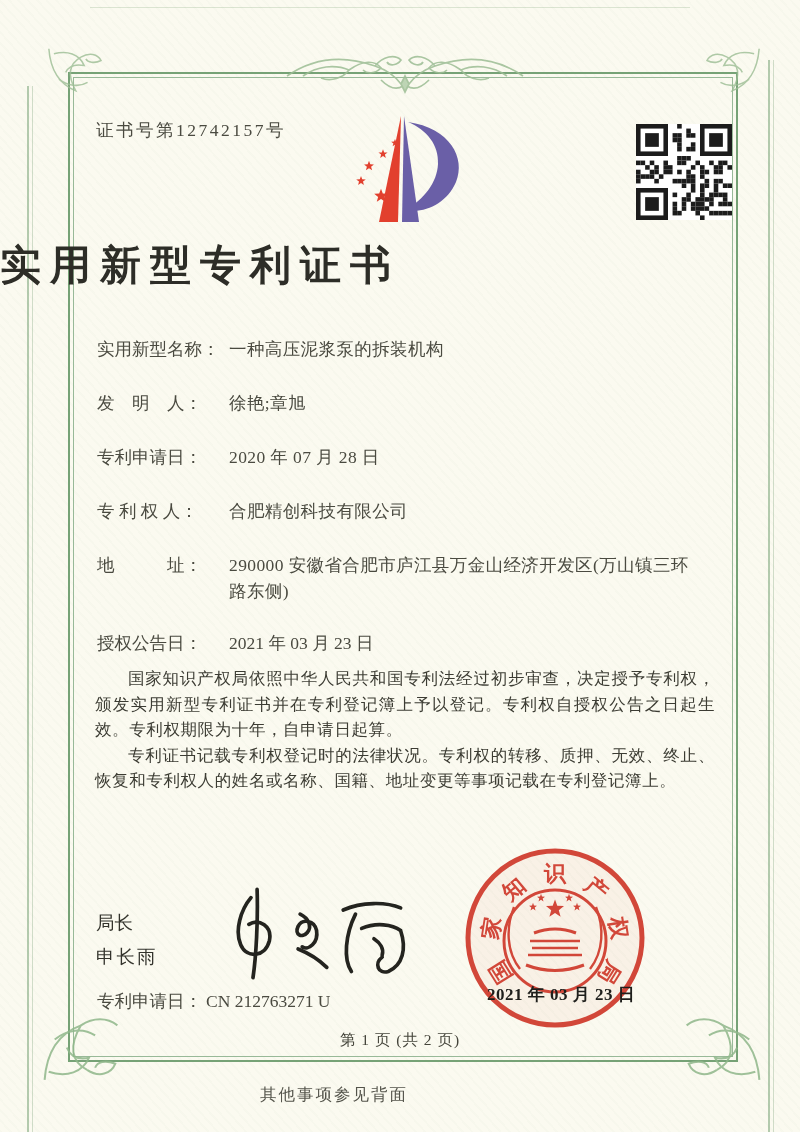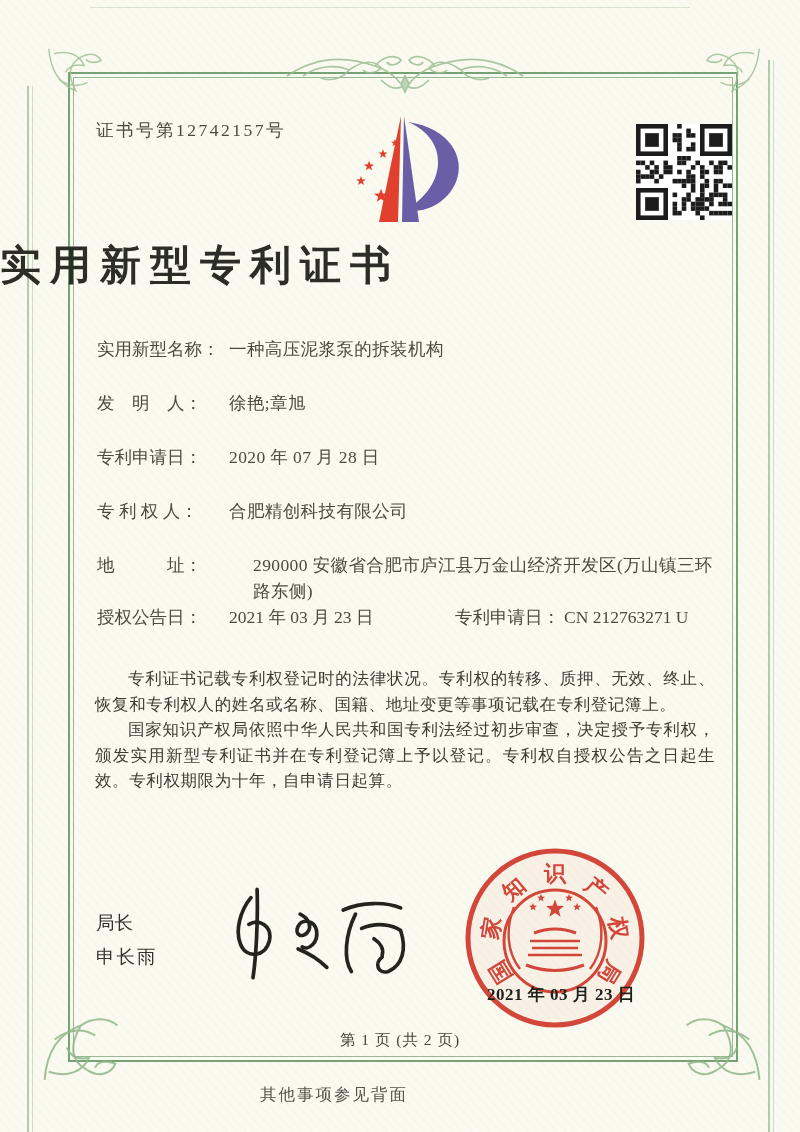--- a/index.html
+++ b/index.html
@@ -34,23 +34,23 @@
   .logo{position:absolute;left:338px;top:110px;width:132px;height:118px;}
   .qr{position:absolute;left:636px;top:124px;width:96px;height:96px;background:#fff;}
 
   .title{position:absolute;left:0;top:238px;width:800px;text-align:left;
     font-size:41px;font-weight:bold;letter-spacing:9px;color:#2d2d27;}
 
   .fields{position:absolute;left:97px;top:336px;width:618px;font-size:17.5px;color:#4a4a40;}
   .frow{display:flex;line-height:27px;margin-bottom:27px;}
   .frow .lab{flex:0 0 132px;white-space:pre;}
   .frow .val{flex:1;letter-spacing:.4px;}
-  .frow.addr{margin-bottom:0;justify-content:space-between;}
+  .frow.addr{margin-bottom:0;}
   .frow.addr .val{line-height:26px;}
-  .grant{display:flex;line-height:27px;}
+  .grant{display:flex;line-height:27px;margin-top:26px;flex-direction:column;}
   .grant .pair1{flex:0 0 358px;display:flex;}
   .grant .pair1 .lab{flex:0 0 132px;}
   .grant .pair2{display:flex;}
   .grant .pair2 .lab{margin-right:4px;}
 
   .paras{position:absolute;left:95px;top:666px;width:620px;
     font-size:16.5px;line-height:25.5px;text-align:justify;color:#3c3c33;letter-spacing:.6px;}
   .paras p{margin:0;text-indent:2em;}
 
   .sig-title{position:absolute;left:96px;top:910px;font-size:18.5px;color:#33332c;}
@@ -304,22 +304,22 @@
         <span class="val">2021 年 03 月 23 日</span>
       </span>
       <span class="pair2">
         <span class="lab">专利申请日：</span>
         <span class="val">CN 212763271 U</span>
       </span>
     </div>
   </div>
 
   <div class="paras">
+    <p>国家知识产权局依照中华人民共和国专利法经过初步审查，决定授予专利权，颁发实用新型专利证书并在专利登记簿上予以登记。专利权自授权公告之日起生效。专利权期限为十年，自申请日起算。</p>
     <p>专利证书记载专利权登记时的法律状况。专利权的转移、质押、无效、终止、恢复和专利权人的姓名或名称、国籍、地址变更等事项记载在专利登记簿上。</p>
-    <p>国家知识产权局依照中华人民共和国专利法经过初步审查，决定授予专利权，颁发实用新型专利证书并在专利登记簿上予以登记。专利权自授权公告之日起生效。专利权期限为十年，自申请日起算。</p>
   </div>
 
   <div class="sig-title">局长</div>
   <div class="sig-name">申长雨</div>
   <svg class="sig-script" viewBox="0 0 200 95">
     <g stroke="#24241f" fill="none" stroke-width="3.6" stroke-linecap="round">
       <path d="M38,14 C28,26 22,46 28,60 C34,74 52,72 56,56 C59,42 46,34 36,40"></path>
       <path d="M44,6 C45,36 43,72 40,92"></path>
       <path d="M86,30 C94,34 98,42 93,48 C88,54 80,50 84,42 C88,34 100,36 102,46 C104,58 94,66 88,62"></path>
       <path d="M84,64 C94,68 104,74 112,82"></path>

